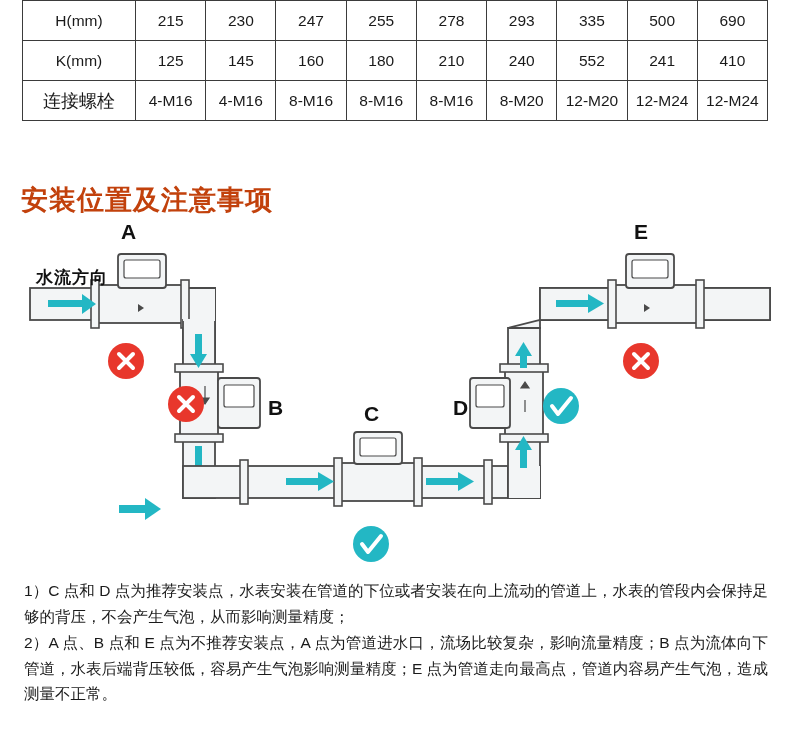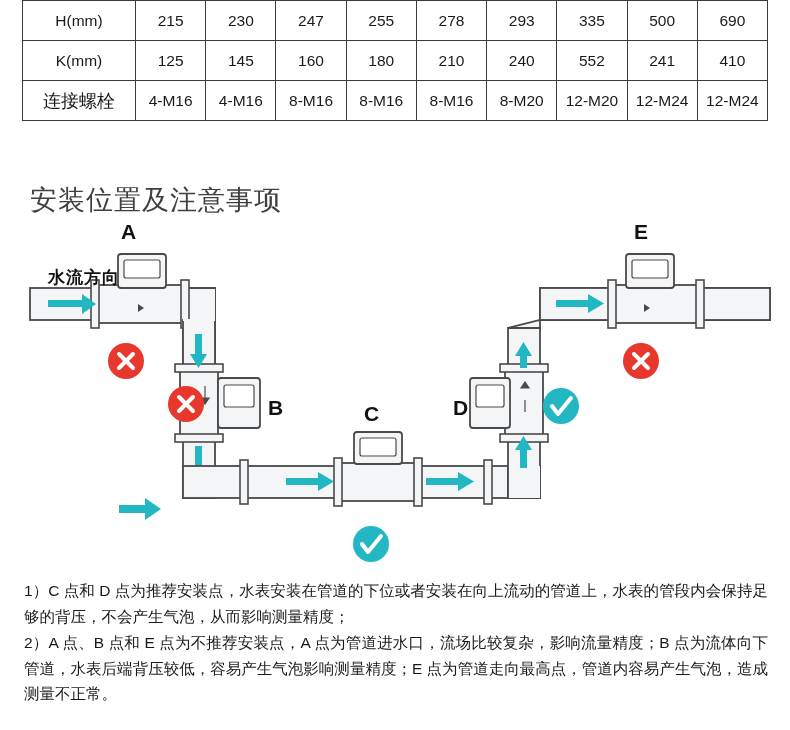--- a/index.html
+++ b/index.html
@@ -46,26 +46,26 @@
     width: 112px;
     font-size: 15.5px;
   }
   table.spec td.cn {
     font-size: 18px;
   }
 
   
   .section-title {
     position: absolute;
-    left: 30px;
+    left: 21px;
     top: 182px;
     font-size: 27px;
-    font-weight: normal;
+    font-weight: bold;
     letter-spacing: 1px;
-    color: #404040;
+    color: #c2410c;
   }
 
   
   .diagram {
     position: absolute;
     left: 0;
     top: 228px;
     width: 790px;
     height: 340px;
   }
@@ -73,21 +73,21 @@
     display: block;
   }
   .lbl {
     position: absolute;
     font-size: 21px;
     font-weight: bold;
     color: #111;
   }
   .flow-label {
     position: absolute;
-    left: 48px;
+    left: 36px;
     top: 266px;
     font-size: 17px;
     font-weight: bold;
     color: #111;
     letter-spacing: 1px;
   }
 
   
   .notes {
     position: absolute;

